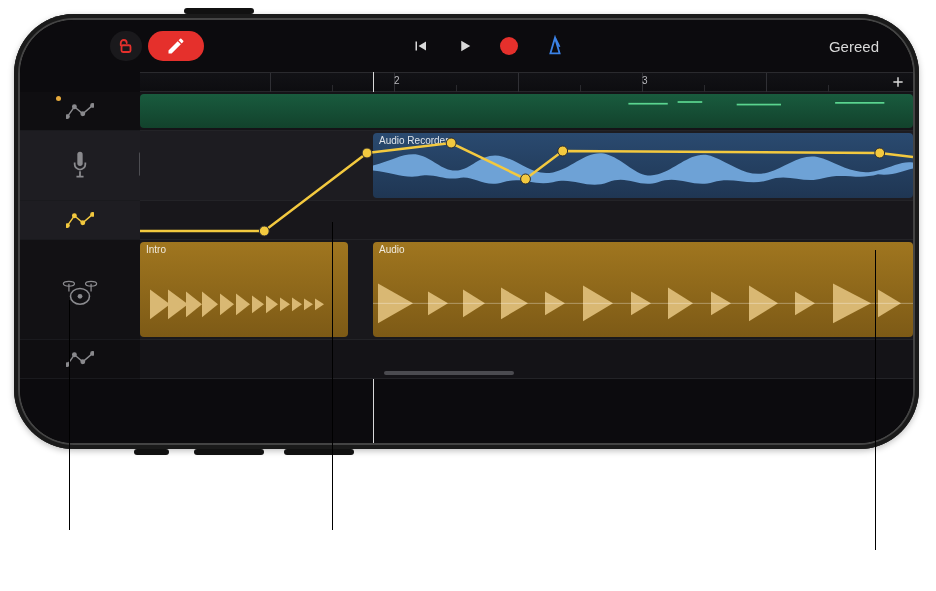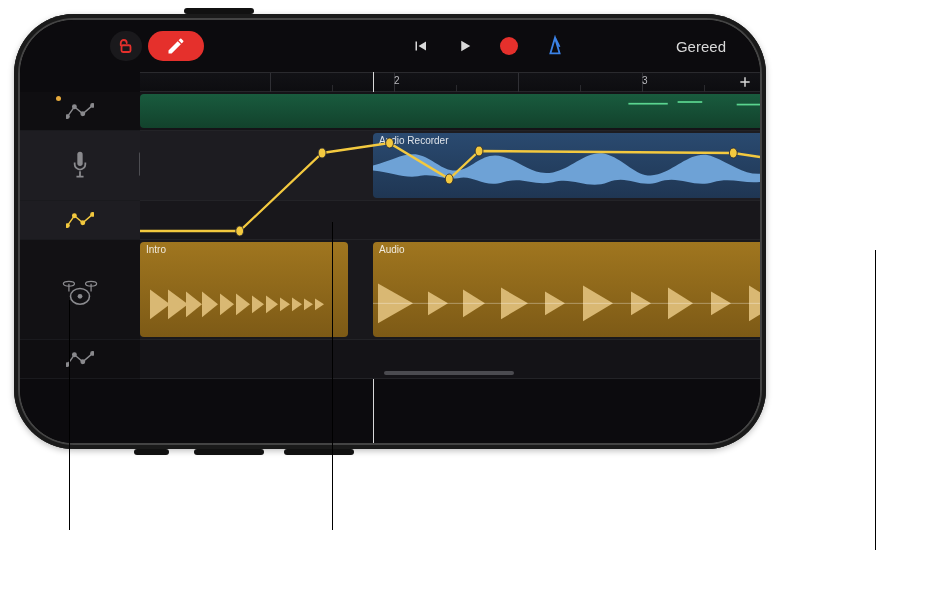--- a/index.html
+++ b/index.html
@@ -8,21 +8,21 @@
     height: 591px;
     background: #fff;
     font-family: -apple-system, BlinkMacSystemFont, "Helvetica Neue", Arial, sans-serif;
     position: relative;
   }
 
   
   .phone {
     position: absolute;
     left: 14px; top: 14px;
-    width: 752px; height: 435px;
+    width: 905px; height: 435px;
     background: #000;
     border-radius: 60px;
     box-shadow: 0 2px 6px rgba(0,0,0,.25), inset 0 0 0 4px #1a1a1a, inset 0 0 0 6px #444;
     padding: 6px;
   }
   .notch {
     position: absolute;
     left: 0; top: 50%;
     transform: translateY(-50%);
     width: 28px; height: 185px;

